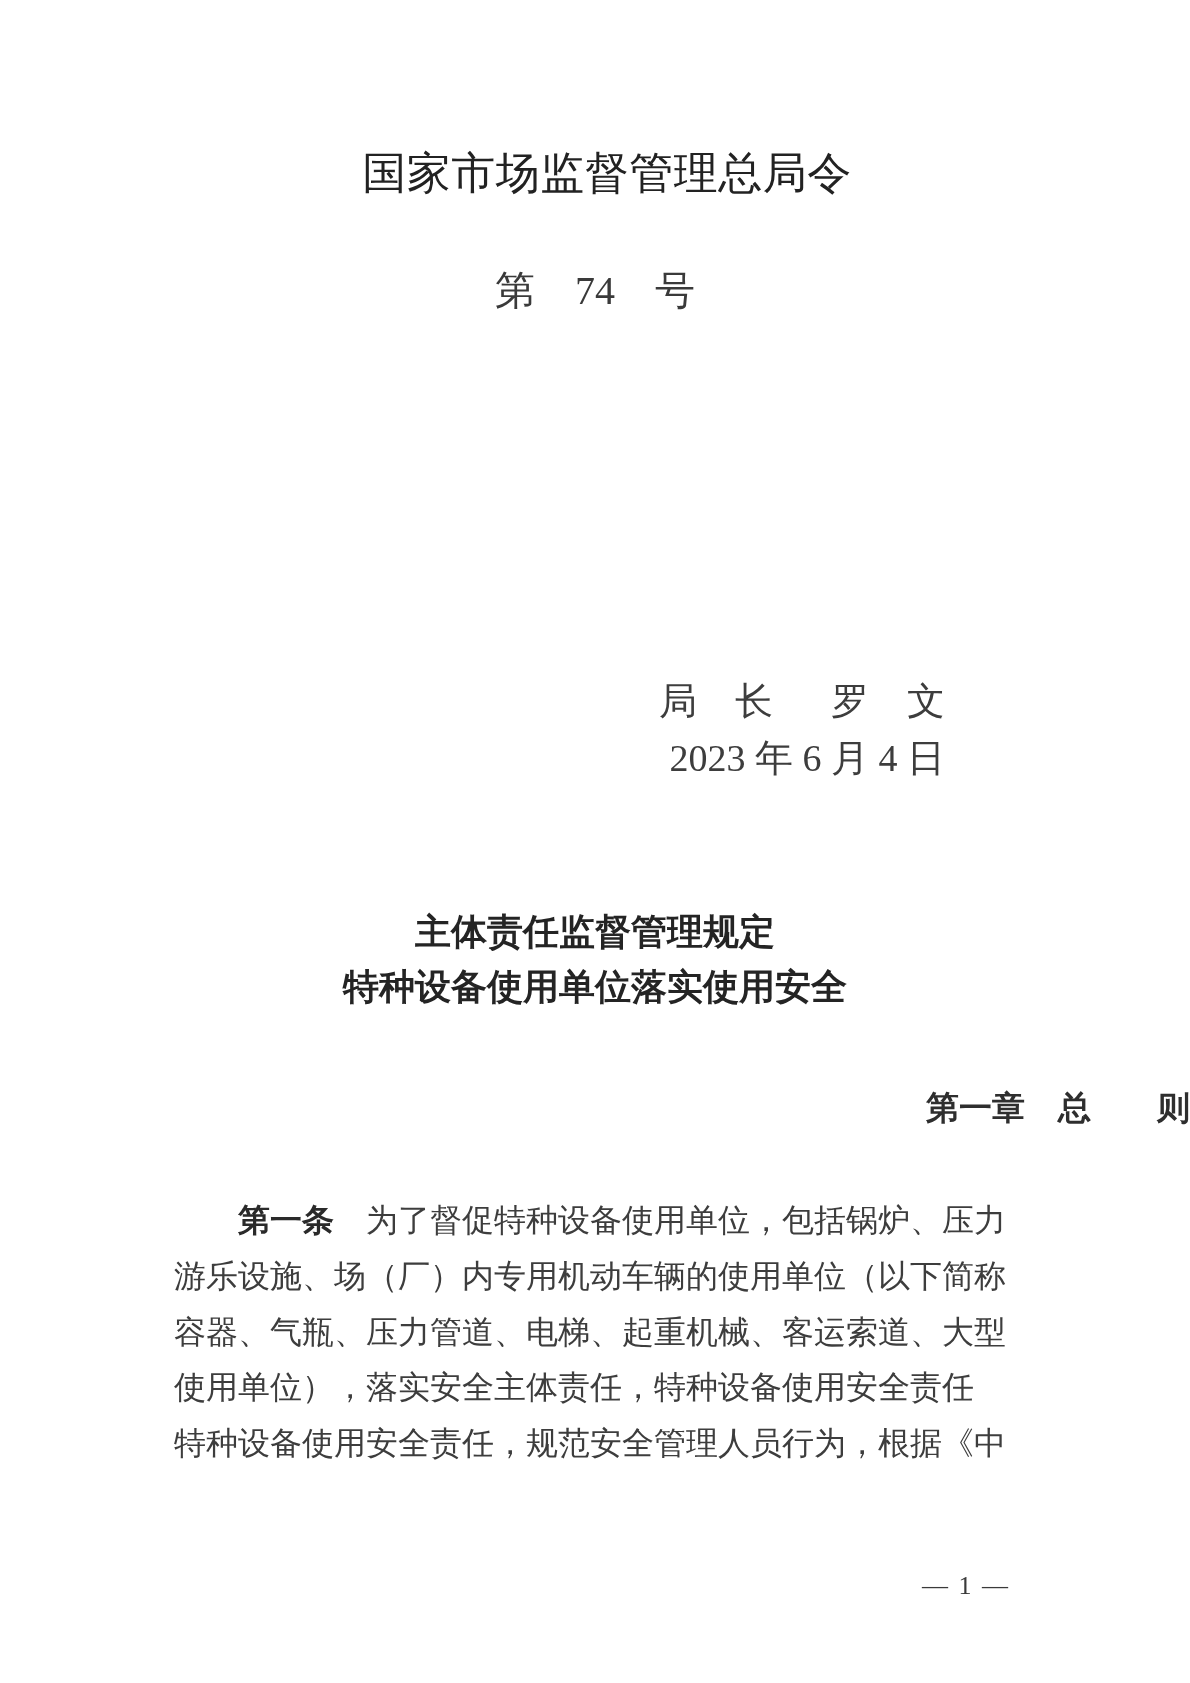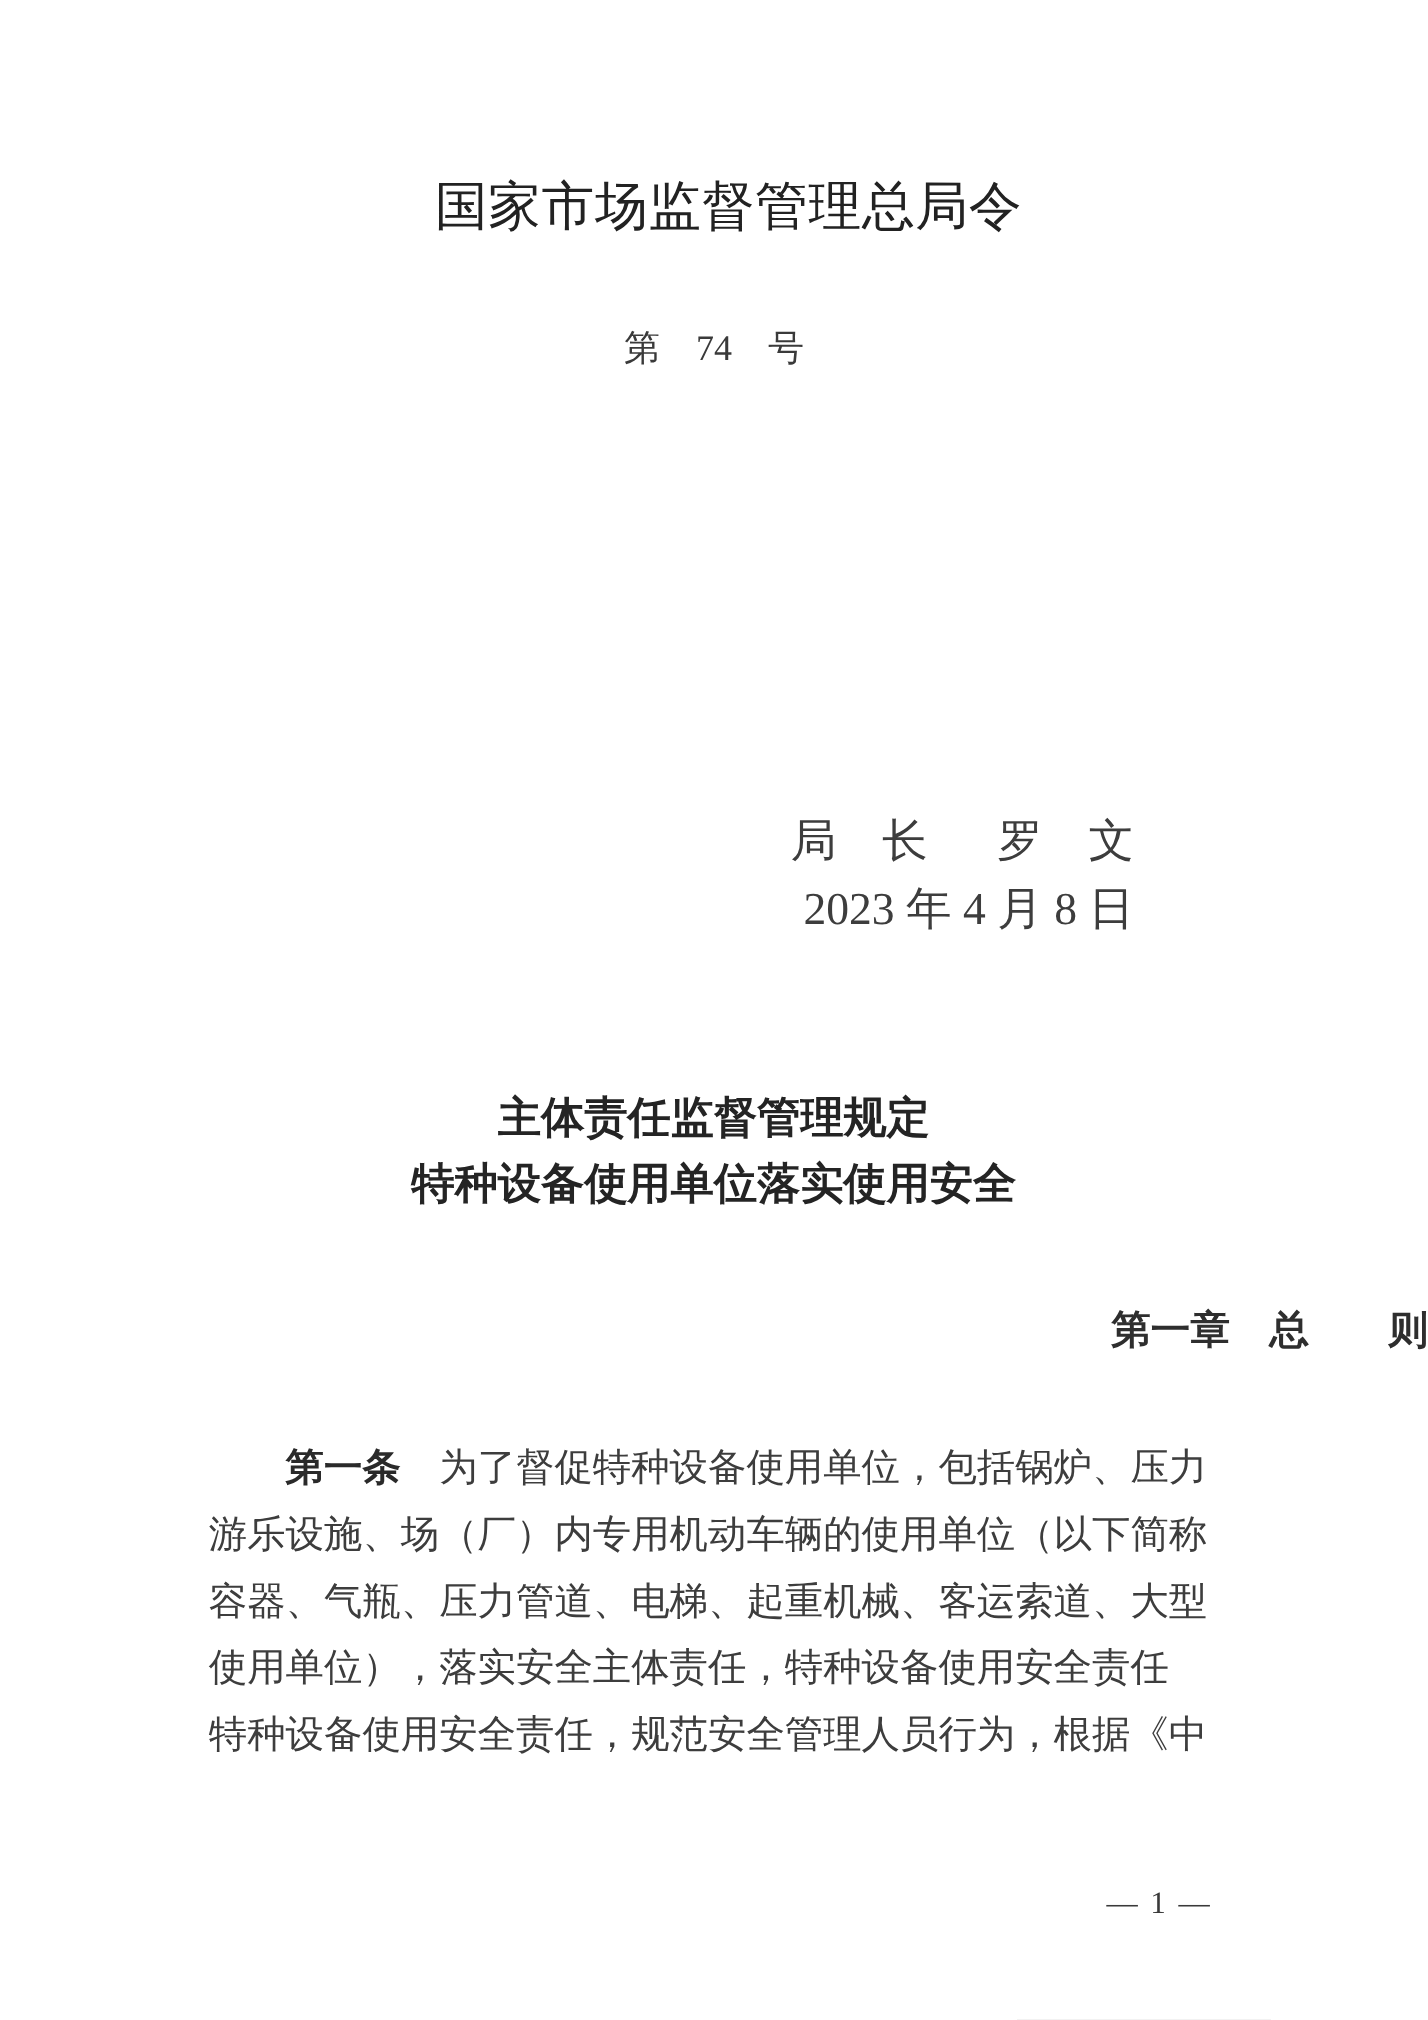--- a/index.html
+++ b/index.html
@@ -30,21 +30,21 @@
     font-family: "DejaVu Serif", "Liberation Serif", serif;
     letter-spacing: 0.5px;
   }
 
   .order-number {
     position: absolute;
     top: 272px;
     left: 0;
     width: 100%;
     text-align: center;
-    font-size: 30px;
+    font-size: 40px;
     line-height: 38px;
     color: #3a3a3a;
   }
 
   
   .announcement {
     position: absolute;
     top: 385px;
     left: 174px;
     width: 860px;
@@ -98,20 +98,21 @@
 
   
   .article {
     position: absolute;
     top: 1195px;
     left: 174px;
     width: 860px;
     font-size: 32px;
     line-height: 55.8px;
     color: #3d3d3d;
+    font-family: Liberation Mono, monospace;
   }
   .article-label { font-weight: 700; color: #2a2a2a; }
 
   .page-number {
     position: absolute;
     top: 1570px;
     right: 180px;
     font-size: 26px;
     line-height: 32px;
     color: #3a3a3a;
@@ -123,21 +124,21 @@
 
 <div class="page">
 
   <div class="header-title">国家市场监督管理总局令</div>
 
   <div class="order-number">第　74　号</div>
 
 
   <div class="signature">
     <div><span>局　长</span><span class="sig-name">罗　文</span></div>
-    <div>2023 年 4 月 8 日</div>
+    <div>2023 年 6 月 4 日</div>
   </div>
 
   <div class="doc-title">
     <div>主体责任监督管理规定</div>
     <div>特种设备使用单位落实使用安全</div>
   </div>
 
   <div class="chapter-heading">第一章　总　　则</div>
 
   <div class="article">

